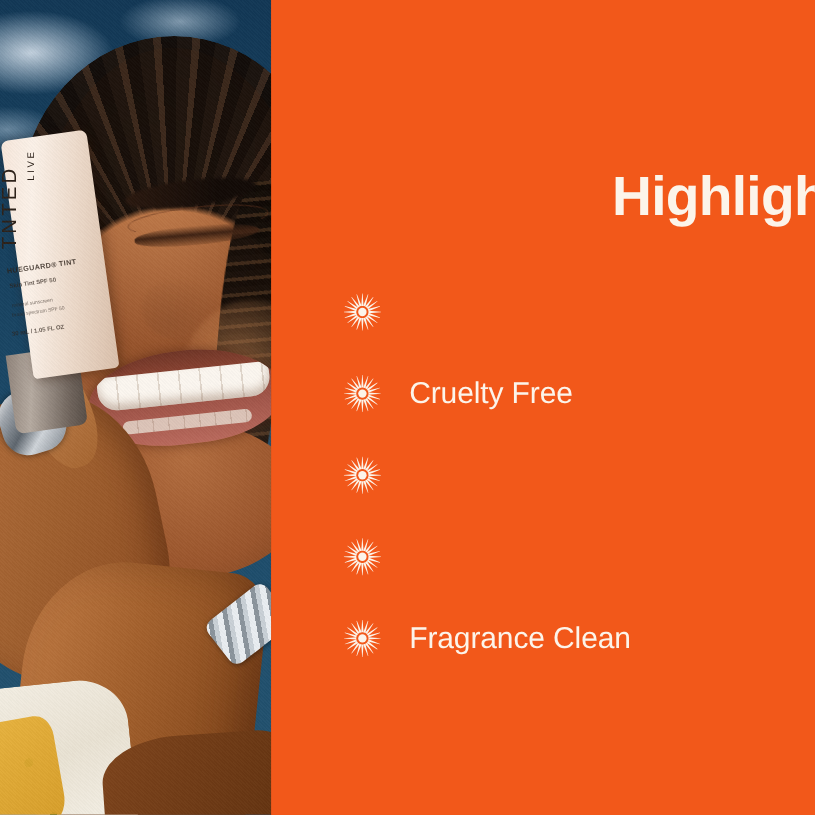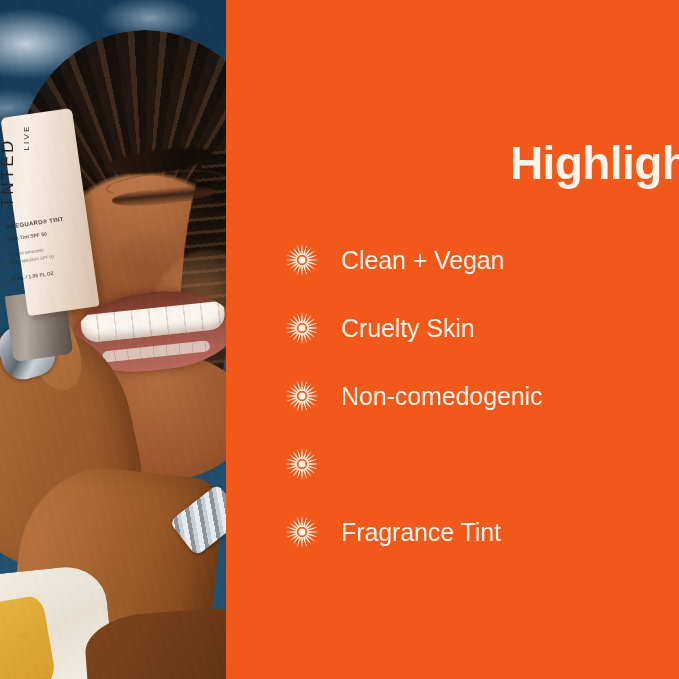--- a/index.html
+++ b/index.html
@@ -407,21 +407,20 @@
               <path d="M12.23 19.57L13.77 20.68L7.09 28.56L6.80 28.35Z" fill="#FCF4EA"></path>
               <path d="M11.32 18.23L12.43 19.77L3.65 25.20L3.44 24.91Z" fill="#FCF4EA"></path>
               <path d="M10.86 16.67L11.44 18.48L1.41 20.93L1.30 20.59Z" fill="#FCF4EA"></path>
               <path d="M10.90 15.05L10.90 16.95L0.60 16.18L0.60 15.82Z" fill="#FCF4EA"></path>
               <path d="M11.44 13.52L10.86 15.33L1.30 11.41L1.41 11.07Z" fill="#FCF4EA"></path>
               <path d="M12.43 12.23L11.32 13.77L3.44 7.09L3.65 6.80Z" fill="#FCF4EA"></path>
               <path d="M13.77 11.32L12.23 12.43L6.80 3.65L7.09 3.44Z" fill="#FCF4EA"></path>
               <path d="M15.33 10.86L13.52 11.44L11.07 1.41L11.41 1.30Z" fill="#FCF4EA"></path>
               <circle cx="16" cy="16" r="3.5" fill="#FCF4EA"></circle>
             </svg></span>
-        <span class="label">Clean + Vegan</span>
       </li>
       <li class="item">
         <span class="burst"><svg viewBox="0 0 32 32" width="32" height="32">
               <path d="M16.95 10.90L15.05 10.90L15.82 0.60L16.18 0.60Z" fill="#FCF4EA"></path>
               <path d="M18.48 11.44L16.67 10.86L20.59 1.30L20.93 1.41Z" fill="#FCF4EA"></path>
               <path d="M19.77 12.43L18.23 11.32L24.91 3.44L25.20 3.65Z" fill="#FCF4EA"></path>
               <path d="M20.68 13.77L19.57 12.23L28.35 6.80L28.56 7.09Z" fill="#FCF4EA"></path>
               <path d="M21.14 15.33L20.56 13.52L30.59 11.07L30.70 11.41Z" fill="#FCF4EA"></path>
               <path d="M21.10 16.95L21.10 15.05L31.40 15.82L31.40 16.18Z" fill="#FCF4EA"></path>
               <path d="M20.56 18.48L21.14 16.67L30.70 20.59L30.59 20.93Z" fill="#FCF4EA"></path>
@@ -433,47 +432,21 @@
               <path d="M12.23 19.57L13.77 20.68L7.09 28.56L6.80 28.35Z" fill="#FCF4EA"></path>
               <path d="M11.32 18.23L12.43 19.77L3.65 25.20L3.44 24.91Z" fill="#FCF4EA"></path>
               <path d="M10.86 16.67L11.44 18.48L1.41 20.93L1.30 20.59Z" fill="#FCF4EA"></path>
               <path d="M10.90 15.05L10.90 16.95L0.60 16.18L0.60 15.82Z" fill="#FCF4EA"></path>
               <path d="M11.44 13.52L10.86 15.33L1.30 11.41L1.41 11.07Z" fill="#FCF4EA"></path>
               <path d="M12.43 12.23L11.32 13.77L3.44 7.09L3.65 6.80Z" fill="#FCF4EA"></path>
               <path d="M13.77 11.32L12.23 12.43L6.80 3.65L7.09 3.44Z" fill="#FCF4EA"></path>
               <path d="M15.33 10.86L13.52 11.44L11.07 1.41L11.41 1.30Z" fill="#FCF4EA"></path>
               <circle cx="16" cy="16" r="3.5" fill="#FCF4EA"></circle>
             </svg></span>
-        <span class="label">Cruelty Skin</span>
-      </li>
-      <li class="item">
-        <span class="burst"><svg viewBox="0 0 32 32" width="32" height="32">
-              <path d="M16.95 10.90L15.05 10.90L15.82 0.60L16.18 0.60Z" fill="#FCF4EA"></path>
-              <path d="M18.48 11.44L16.67 10.86L20.59 1.30L20.93 1.41Z" fill="#FCF4EA"></path>
-              <path d="M19.77 12.43L18.23 11.32L24.91 3.44L25.20 3.65Z" fill="#FCF4EA"></path>
-              <path d="M20.68 13.77L19.57 12.23L28.35 6.80L28.56 7.09Z" fill="#FCF4EA"></path>
-              <path d="M21.14 15.33L20.56 13.52L30.59 11.07L30.70 11.41Z" fill="#FCF4EA"></path>
-              <path d="M21.10 16.95L21.10 15.05L31.40 15.82L31.40 16.18Z" fill="#FCF4EA"></path>
-              <path d="M20.56 18.48L21.14 16.67L30.70 20.59L30.59 20.93Z" fill="#FCF4EA"></path>
-              <path d="M19.57 19.77L20.68 18.23L28.56 24.91L28.35 25.20Z" fill="#FCF4EA"></path>
-              <path d="M18.23 20.68L19.77 19.57L25.20 28.35L24.91 28.56Z" fill="#FCF4EA"></path>
-              <path d="M16.67 21.14L18.48 20.56L20.93 30.59L20.59 30.70Z" fill="#FCF4EA"></path>
-              <path d="M15.05 21.10L16.95 21.10L16.18 31.40L15.82 31.40Z" fill="#FCF4EA"></path>
-              <path d="M13.52 20.56L15.33 21.14L11.41 30.70L11.07 30.59Z" fill="#FCF4EA"></path>
-              <path d="M12.23 19.57L13.77 20.68L7.09 28.56L6.80 28.35Z" fill="#FCF4EA"></path>
-              <path d="M11.32 18.23L12.43 19.77L3.65 25.20L3.44 24.91Z" fill="#FCF4EA"></path>
-              <path d="M10.86 16.67L11.44 18.48L1.41 20.93L1.30 20.59Z" fill="#FCF4EA"></path>
-              <path d="M10.90 15.05L10.90 16.95L0.60 16.18L0.60 15.82Z" fill="#FCF4EA"></path>
-              <path d="M11.44 13.52L10.86 15.33L1.30 11.41L1.41 11.07Z" fill="#FCF4EA"></path>
-              <path d="M12.43 12.23L11.32 13.77L3.44 7.09L3.65 6.80Z" fill="#FCF4EA"></path>
-              <path d="M13.77 11.32L12.23 12.43L6.80 3.65L7.09 3.44Z" fill="#FCF4EA"></path>
-              <path d="M15.33 10.86L13.52 11.44L11.07 1.41L11.41 1.30Z" fill="#FCF4EA"></path>
-              <circle cx="16" cy="16" r="3.5" fill="#FCF4EA"></circle>
-            </svg></span>
-        <span class="label">Non-comedogenic</span>
+        <span class="label">Cruelty Free</span>
       </li>
       <li class="item">
         <span class="burst"><svg viewBox="0 0 32 32" width="32" height="32">
               <path d="M16.95 10.90L15.05 10.90L15.82 0.60L16.18 0.60Z" fill="#FCF4EA"></path>
               <path d="M18.48 11.44L16.67 10.86L20.59 1.30L20.93 1.41Z" fill="#FCF4EA"></path>
               <path d="M19.77 12.43L18.23 11.32L24.91 3.44L25.20 3.65Z" fill="#FCF4EA"></path>
               <path d="M20.68 13.77L19.57 12.23L28.35 6.80L28.56 7.09Z" fill="#FCF4EA"></path>
               <path d="M21.14 15.33L20.56 13.52L30.59 11.07L30.70 11.41Z" fill="#FCF4EA"></path>
               <path d="M21.10 16.95L21.10 15.05L31.40 15.82L31.40 16.18Z" fill="#FCF4EA"></path>
               <path d="M20.56 18.48L21.14 16.67L30.70 20.59L30.59 20.93Z" fill="#FCF4EA"></path>
@@ -510,18 +483,43 @@
               <path d="M12.23 19.57L13.77 20.68L7.09 28.56L6.80 28.35Z" fill="#FCF4EA"></path>
               <path d="M11.32 18.23L12.43 19.77L3.65 25.20L3.44 24.91Z" fill="#FCF4EA"></path>
               <path d="M10.86 16.67L11.44 18.48L1.41 20.93L1.30 20.59Z" fill="#FCF4EA"></path>
               <path d="M10.90 15.05L10.90 16.95L0.60 16.18L0.60 15.82Z" fill="#FCF4EA"></path>
               <path d="M11.44 13.52L10.86 15.33L1.30 11.41L1.41 11.07Z" fill="#FCF4EA"></path>
               <path d="M12.43 12.23L11.32 13.77L3.44 7.09L3.65 6.80Z" fill="#FCF4EA"></path>
               <path d="M13.77 11.32L12.23 12.43L6.80 3.65L7.09 3.44Z" fill="#FCF4EA"></path>
               <path d="M15.33 10.86L13.52 11.44L11.07 1.41L11.41 1.30Z" fill="#FCF4EA"></path>
               <circle cx="16" cy="16" r="3.5" fill="#FCF4EA"></circle>
             </svg></span>
-        <span class="label">Fragrance Tint</span>
+      </li>
+      <li class="item">
+        <span class="burst"><svg viewBox="0 0 32 32" width="32" height="32">
+              <path d="M16.95 10.90L15.05 10.90L15.82 0.60L16.18 0.60Z" fill="#FCF4EA"></path>
+              <path d="M18.48 11.44L16.67 10.86L20.59 1.30L20.93 1.41Z" fill="#FCF4EA"></path>
+              <path d="M19.77 12.43L18.23 11.32L24.91 3.44L25.20 3.65Z" fill="#FCF4EA"></path>
+              <path d="M20.68 13.77L19.57 12.23L28.35 6.80L28.56 7.09Z" fill="#FCF4EA"></path>
+              <path d="M21.14 15.33L20.56 13.52L30.59 11.07L30.70 11.41Z" fill="#FCF4EA"></path>
+              <path d="M21.10 16.95L21.10 15.05L31.40 15.82L31.40 16.18Z" fill="#FCF4EA"></path>
+              <path d="M20.56 18.48L21.14 16.67L30.70 20.59L30.59 20.93Z" fill="#FCF4EA"></path>
+              <path d="M19.57 19.77L20.68 18.23L28.56 24.91L28.35 25.20Z" fill="#FCF4EA"></path>
+              <path d="M18.23 20.68L19.77 19.57L25.20 28.35L24.91 28.56Z" fill="#FCF4EA"></path>
+              <path d="M16.67 21.14L18.48 20.56L20.93 30.59L20.59 30.70Z" fill="#FCF4EA"></path>
+              <path d="M15.05 21.10L16.95 21.10L16.18 31.40L15.82 31.40Z" fill="#FCF4EA"></path>
+              <path d="M13.52 20.56L15.33 21.14L11.41 30.70L11.07 30.59Z" fill="#FCF4EA"></path>
+              <path d="M12.23 19.57L13.77 20.68L7.09 28.56L6.80 28.35Z" fill="#FCF4EA"></path>
+              <path d="M11.32 18.23L12.43 19.77L3.65 25.20L3.44 24.91Z" fill="#FCF4EA"></path>
+              <path d="M10.86 16.67L11.44 18.48L1.41 20.93L1.30 20.59Z" fill="#FCF4EA"></path>
+              <path d="M10.90 15.05L10.90 16.95L0.60 16.18L0.60 15.82Z" fill="#FCF4EA"></path>
+              <path d="M11.44 13.52L10.86 15.33L1.30 11.41L1.41 11.07Z" fill="#FCF4EA"></path>
+              <path d="M12.43 12.23L11.32 13.77L3.44 7.09L3.65 6.80Z" fill="#FCF4EA"></path>
+              <path d="M13.77 11.32L12.23 12.43L6.80 3.65L7.09 3.44Z" fill="#FCF4EA"></path>
+              <path d="M15.33 10.86L13.52 11.44L11.07 1.41L11.41 1.30Z" fill="#FCF4EA"></path>
+              <circle cx="16" cy="16" r="3.5" fill="#FCF4EA"></circle>
+            </svg></span>
+        <span class="label">Fragrance Clean</span>
       </li>
     </ul>
   </div>
 
 </div>
 
 </body></html>

